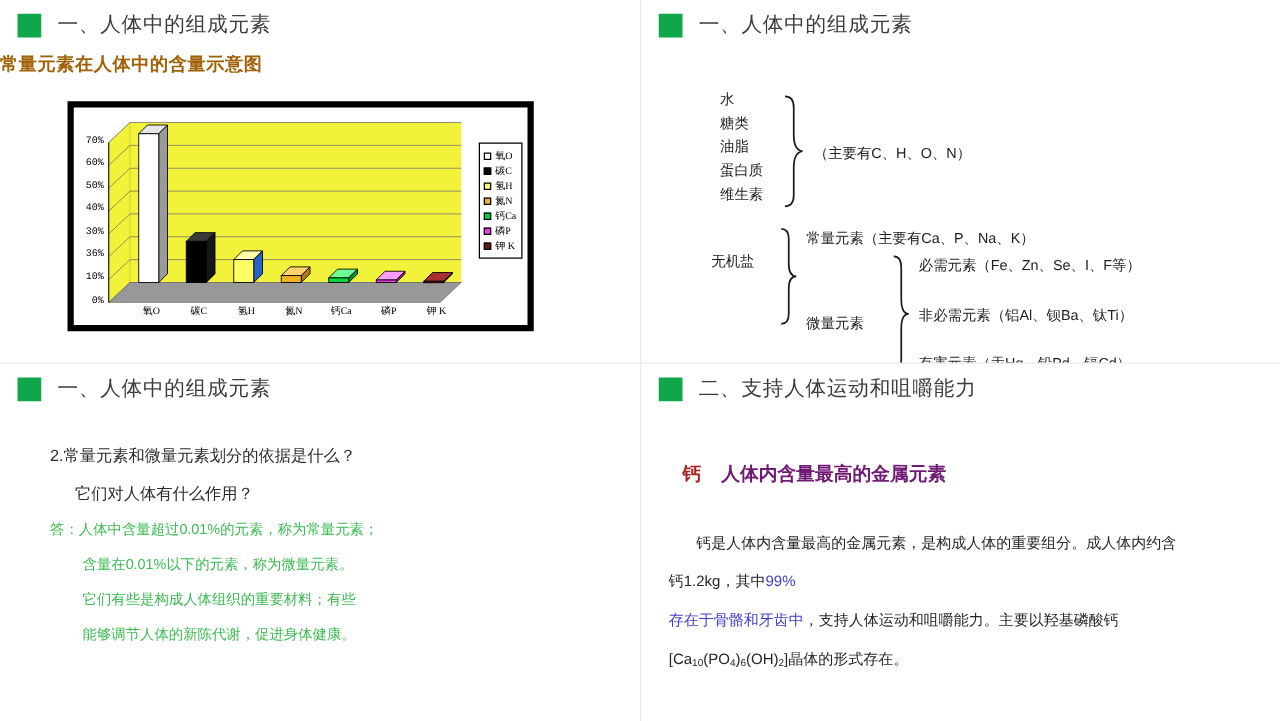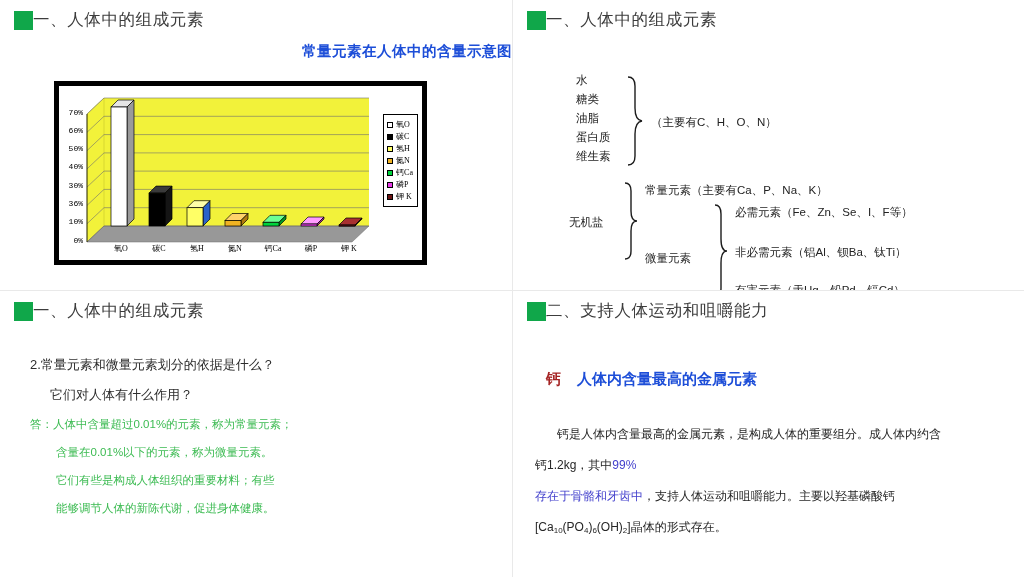--- a/index.html
+++ b/index.html
@@ -23,31 +23,31 @@
   .slide-head {
     display: flex; align-items: center;
     padding: 9px 0 0 14px;
   }
   .head-mark {
     width: 19px; height: 19px;
     background: #10a74a;
     flex: 0 0 auto;
   }
   .head-title {
-    margin-left: 0;
+    margin-left: 13px;
     font-size: 16.5px;
     color: #3c3c3c;
     letter-spacing: 0.6px;
     white-space: nowrap;
   }
 
   
   .chart-title {
-    text-align: right;
-    color: #1d4ed8;
+    text-align: left;
+    color: #a16207;
     font-size: 14.5px;
     font-weight: bold;
     margin-top: 11px;
     letter-spacing: .5px;
   }
   .chart-frame {
     position: absolute;
     left: 54px; top: 81px;
     width: 373px; height: 184px;
     border: 5px solid #000;
@@ -97,33 +97,33 @@
   
   .tr-body { position: relative; padding: 10px 0 0 0; font-size: 11.5px; color: #222; }
   .stack {
     position: absolute; left: 63px; top: 40px;
     line-height: 19px; font-size: 11.5px; color: #222;
   }
   .brace { position: absolute; }
   .brace-note { position: absolute; font-size: 11.5px; color: #222; white-space: nowrap; }
 
   
-  .q-wrap { padding: 28px 0 0 30px; }
+  .q-wrap { padding: 28px 0 0 40px; }
   .q-line { font-size: 13px; color: #2c2c2c; line-height: 30px; }
   .q-line.indent { padding-left: 20px; }
   .a-wrap { color: #3cbb52; font-size: 11.5px; line-height: 28px; }
   .a-line.indent { padding-left: 26px; }
 
   
   .ca-head {
     margin: 48px 0 0 33px;
     font-size: 15px; font-weight: bold;
   }
   .ca-head .ca-red { color: #a52323; }
-  .ca-head .ca-blue { color: #1d4ed8; margin-left: 16px; }
+  .ca-head .ca-blue { color: #701a75; margin-left: 16px; }
   .ca-body {
     margin: 30px 22px 0 22px;
     font-size: 12px;
     color: #262626;
     line-height: 31px;
   }
   .ca-body .hl { color: #4340cc; }
   .ca-body .first { padding-left: 22px; }
   sub { font-size: 8px; vertical-align: baseline; position: relative; top: 2px; }
 </style>
@@ -285,21 +285,21 @@
         <div>油脂</div>
         <div>蛋白质</div>
         <div>维生素</div>
       </div>
 
       <svg class="brace" style="left:112px; top:44px;" width="20" height="92" viewBox="0 0 20 92">
         <path d="M3 2 q7 0 7 9 v22 q0 12 7 13 q-7 1 -7 13 v22 q0 9 -7 9" fill="none" stroke="#1c1c1c" stroke-width="1.4"></path>
       </svg>
       <div class="brace-note" style="left:138px; top:84px;">（主要有C、H、O、N）</div>
 
-      <div class="brace-note" style="left:56px; top:184px;">无机盐</div>
+      <div class="brace-note" style="left:56px; top:171px;">无机盐</div>
 
       <svg class="brace" style="left:110px; top:150px;" width="18" height="80" viewBox="0 0 18 80">
         <path d="M2 2 q6 0 6 8 v20 q0 10 6 10 q-6 0 -6 10 v20 q0 8 -6 8" fill="none" stroke="#1c1c1c" stroke-width="1.4"></path>
       </svg>
 
       <div class="brace-note" style="left:132px; top:152px;">常量元素（主要有Ca、P、Na、K）</div>
       <div class="brace-note" style="left:132px; top:220px;">微量元素</div>
 
       <svg class="brace" style="left:200px; top:172px;" width="18" height="96" viewBox="0 0 18 96">
         <path d="M2 2 q6 0 6 9 v25 q0 12 6 12 q-6 0 -6 12 v25 q0 9 -6 9" fill="none" stroke="#1c1c1c" stroke-width="1.4"></path>

